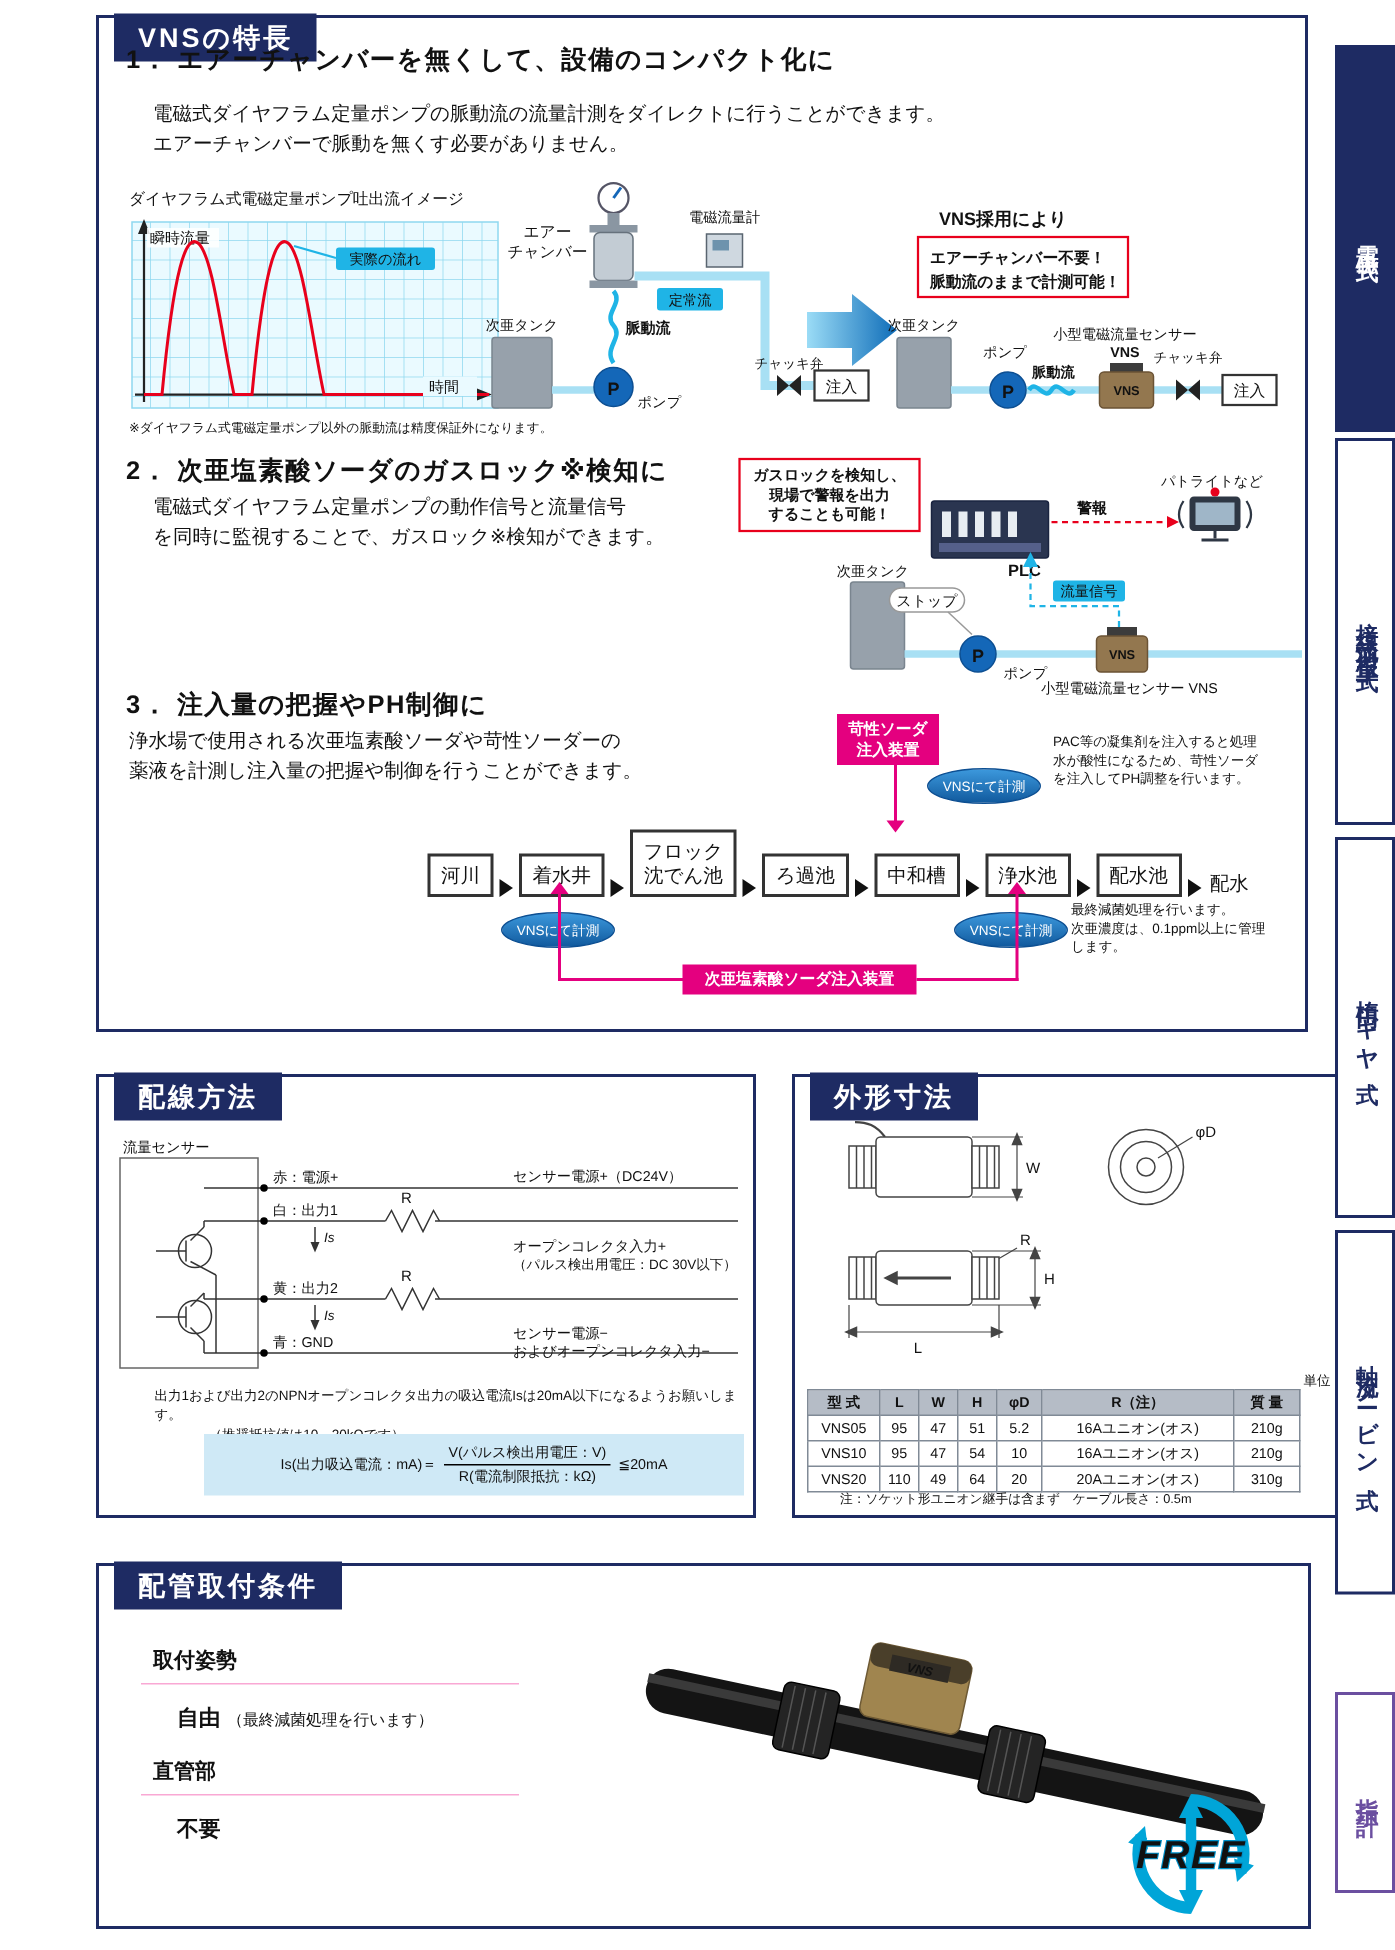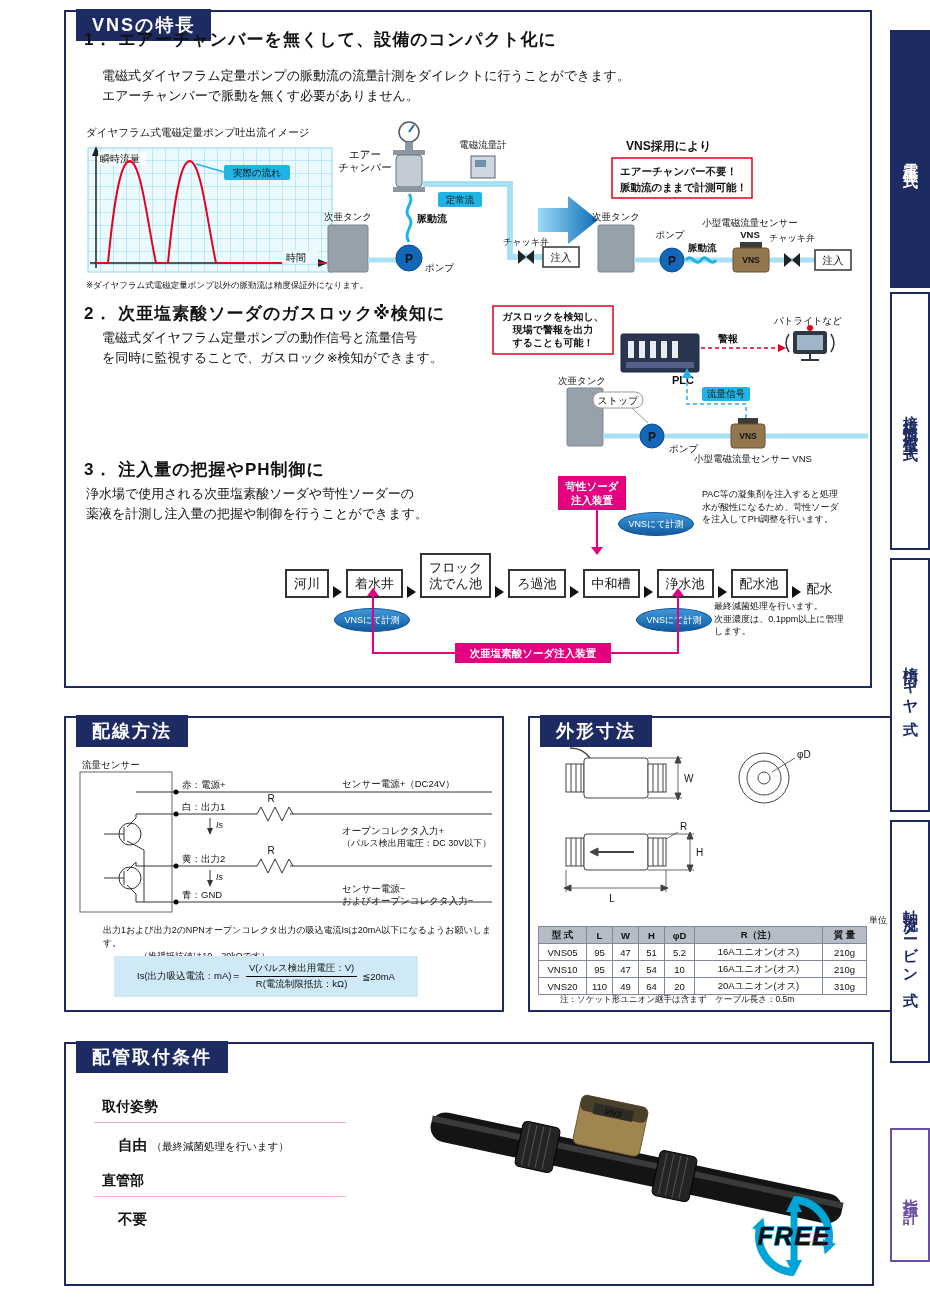--- a/index.html
+++ b/index.html
@@ -313,21 +313,21 @@
     <path d="M183,112 l4,-7 l7,14 l7,-14 l7,14 l7,-14 l4,7" fill="none" stroke="#333"></path>
     <text x="197" y="100" class="t10" text-anchor="middle">R</text>
     <text x="268" y="33" class="t95">センサー電源+（DC24V）</text>
     <text x="268" y="80" class="t95">オープンコレクタ入力+</text>
     <text x="268" y="92" class="t9">（パルス検出用電圧：DC 30V以下）</text>
     <text x="268" y="138" class="t95">センサー電源−</text>
     <text x="268" y="150" class="t95">およびオープンコレクタ入力−</text>
   </svg>
   <p class="wnote" style="left:14px;top:206px;margin-left:23px;">出力1および出力2のNPNオープンコレクタ出力の吸込電流Isは20mA以下になるようお願いします。
 　　　　（推奨抵抗値は10～20kΩです）</p>
-  <div class="formula" style="left:48px;top:238px;width:304px;">
+  <div class="formula" style="left:70px;top:238px;width:360px;">
     <span>Is(出力吸込電流：mA)＝</span>
     <span class="frac">
       <span class="fnum">V(パルス検出用電圧：V)</span>
       <span class="fden">R(電流制限抵抗：kΩ)</span>
     </span>
     <span>≦20mA</span>
   </div>
 </section>
 
 <section class="panel" style="left:528px;top:716px;width:409px;height:296px;">

